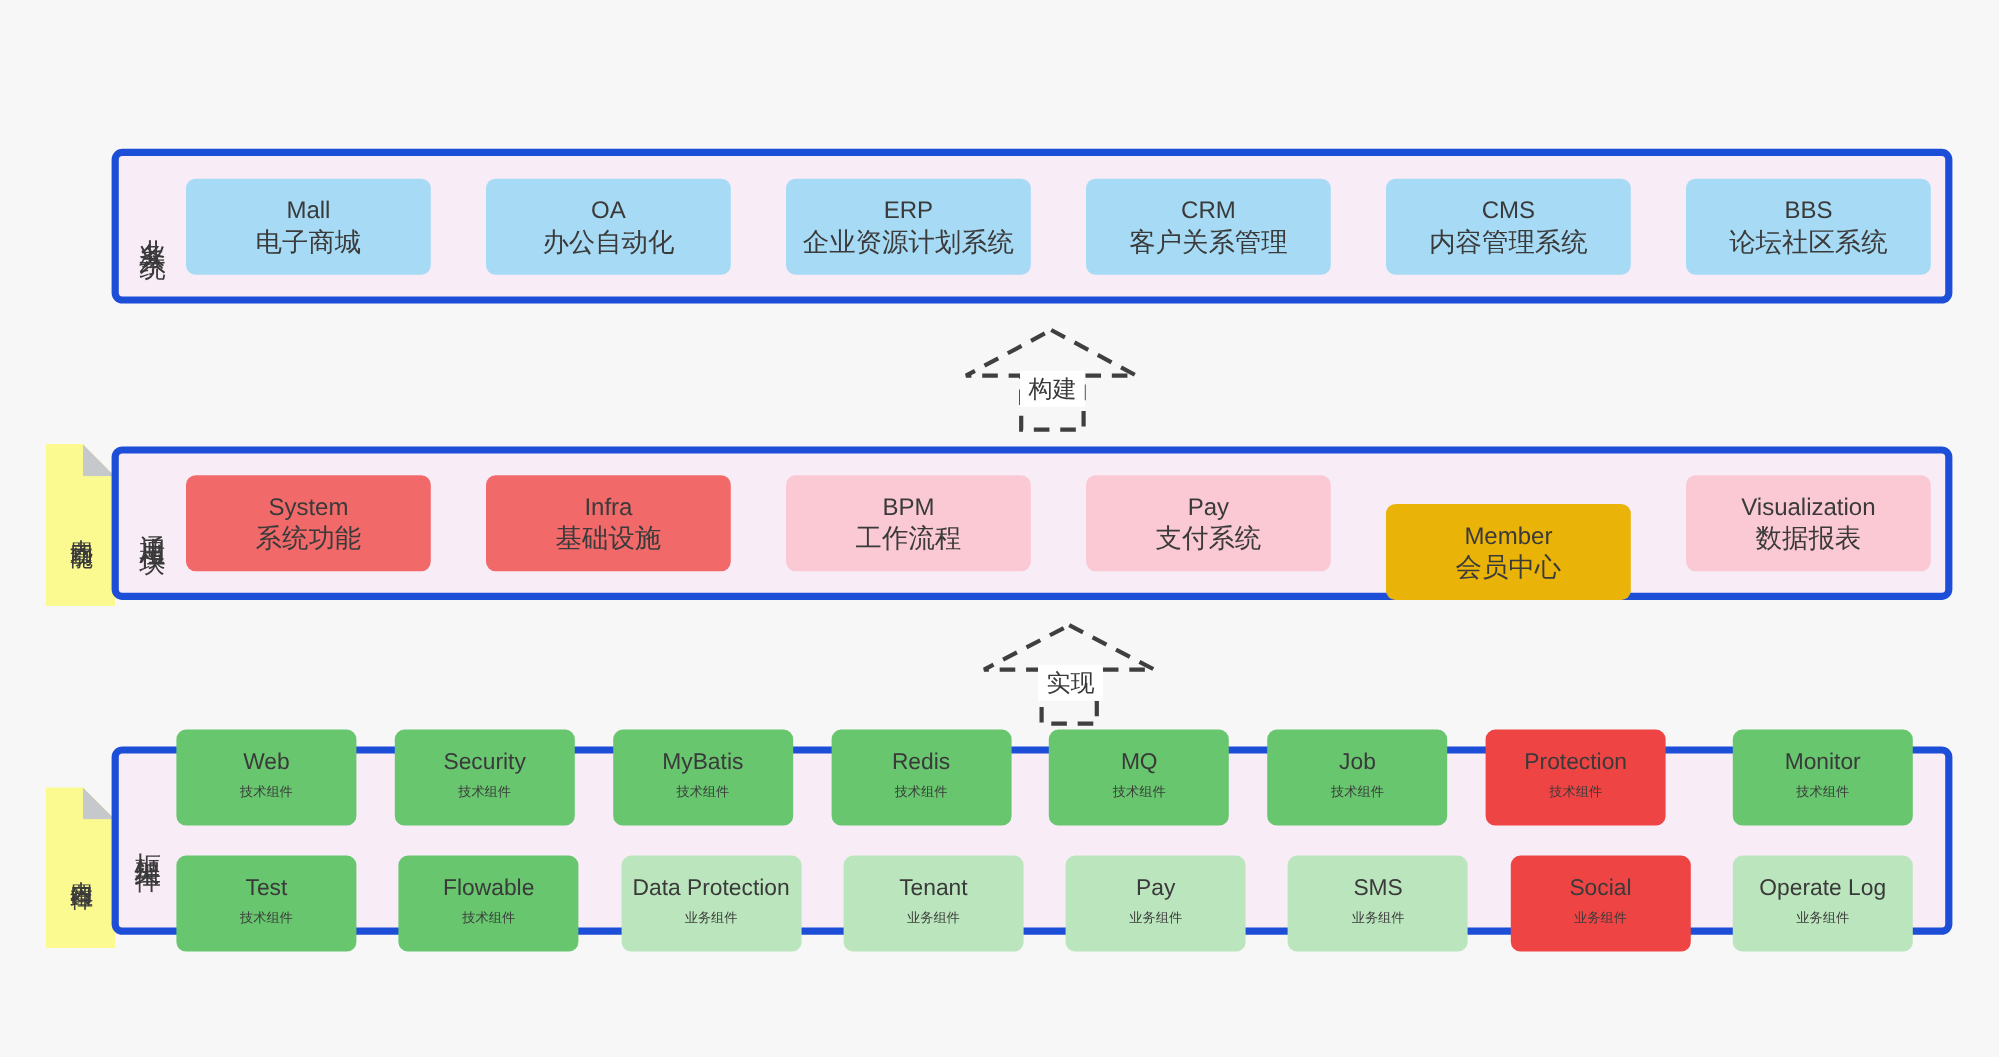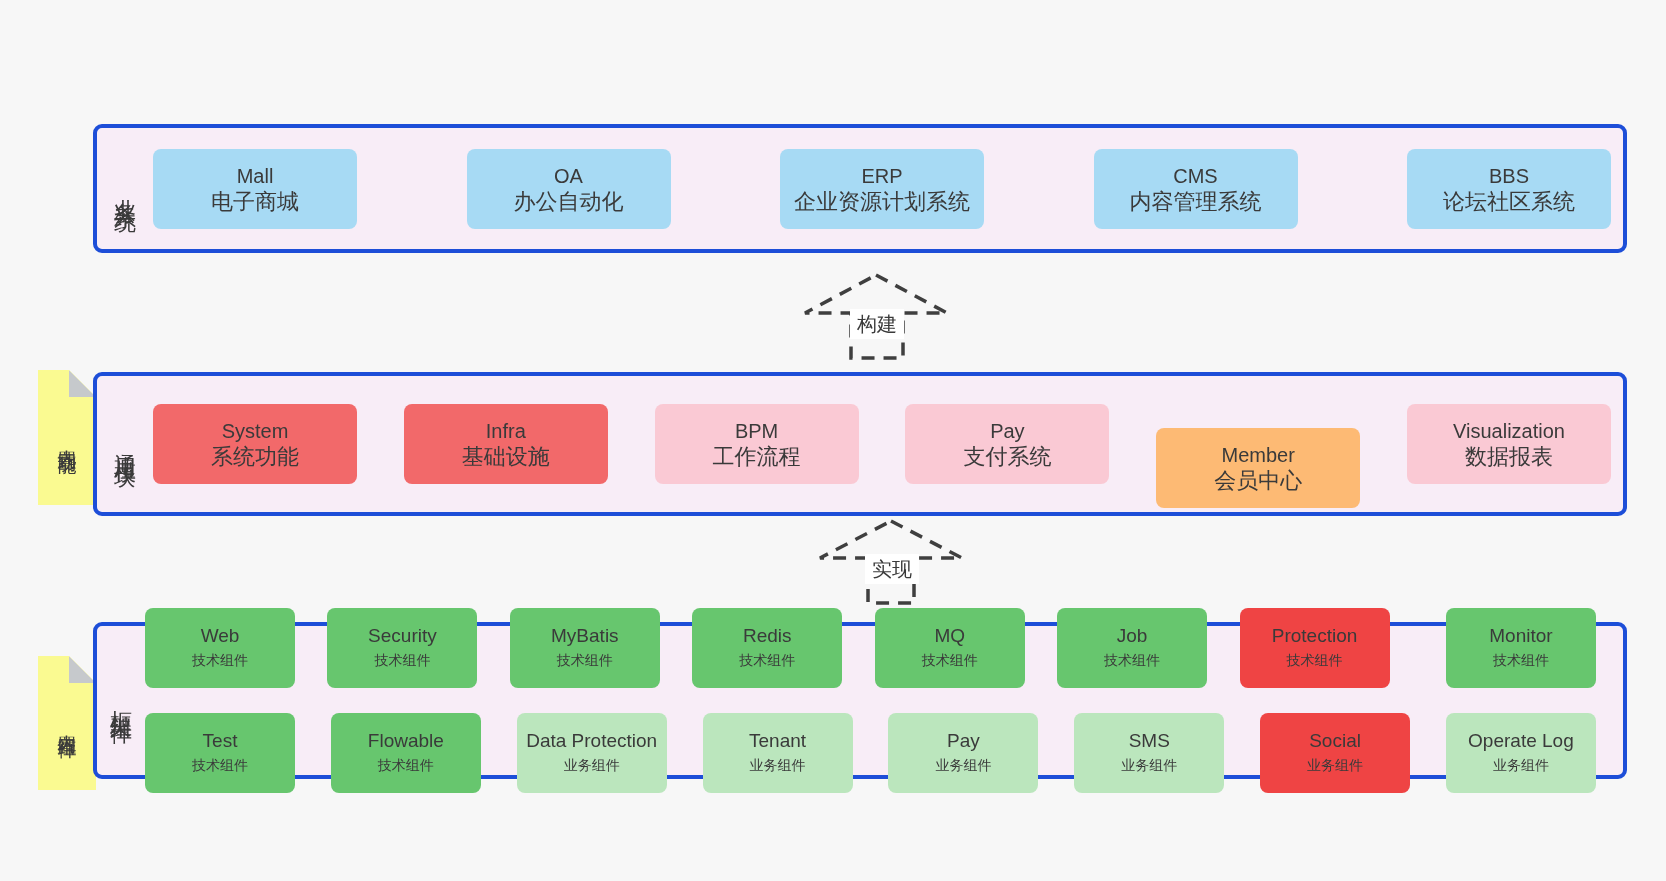--- a/index.html
+++ b/index.html
@@ -12,28 +12,28 @@
     position:relative;
     overflow:hidden;
   }
   .canvas{position:absolute;inset:0;}
 
   
   .layer{
     position:absolute;
     left:93px;width:1534px;
     background:#f8edf7;
-    border:4px solid #1d4ed8;
+    border:6px solid #1d4ed8;
     border-radius:9px;
     box-sizing:border-box;
     display:flex;
     align-items:stretch;
   }
   .layer-business{top:124px;height:129px;}
-  .layer-modules{top:372px;height:144px;}
+  .layer-modules{top:372px;height:128px;}
   .layer-components{top:622px;height:157px;}
 
   .layer-label{
     writing-mode:vertical-rl;
     text-orientation:upright;
     font-size:22px;
     letter-spacing:4px;
     color:#3a3a3a;
     display:flex;align-items:center;justify-content:center;
     flex:0 0 auto;
@@ -64,21 +64,21 @@
     text-align:center;
     line-height:26px;
     box-sizing:border-box;
     padding:0 8px;
   }
   .layer-business .box,.layer-modules .box{width:204px;height:80px;}
   .layer-components .box{width:150px;height:80px;line-height:25px;}
   .box .en{font-size:20px;}
   .box .cn{font-size:22px;}
   .layer-components .box .en{font-size:19px;}
-  .layer-components .box .cn{font-size:14px;}
+  .layer-components .box .cn{font-size:11px;}
 
   
   .sticky{
     position:absolute;
     left:38px;width:58px;
     background:#fafa91;
     clip-path:polygon(0 0, calc(100% - 27px) 0, 100% 27px, 100% 100%, 0 100%);
   }
   .sticky-features{top:370px;height:135px;}
   .sticky-components{top:656px;height:134px;}
@@ -140,20 +140,24 @@
         </div>
         <div class="box" style="background: rgb(167, 218, 244);">
           <div class="en">OA</div>
           <div class="cn">办公自动化</div>
         </div>
         <div class="box" style="background: rgb(167, 218, 244);">
           <div class="en">ERP</div>
           <div class="cn">企业资源计划系统</div>
         </div>
         <div class="box" style="background: rgb(167, 218, 244);">
+          <div class="en">CRM</div>
+          <div class="cn">客户关系管理</div>
+        </div>
+        <div class="box" style="background: rgb(167, 218, 244);">
           <div class="en">CMS</div>
           <div class="cn">内容管理系统</div>
         </div>
         <div class="box" style="background: rgb(167, 218, 244);">
           <div class="en">BBS</div>
           <div class="cn">论坛社区系统</div>
         </div>
       </div>
   </section>
 
@@ -169,21 +173,21 @@
           <div class="cn">基础设施</div>
         </div>
         <div class="box" style="background: rgb(250, 201, 212);">
           <div class="en">BPM</div>
           <div class="cn">工作流程</div>
         </div>
         <div class="box" style="background: rgb(250, 201, 212);">
           <div class="en">Pay</div>
           <div class="cn">支付系统</div>
         </div>
-        <div class="box" style="background: #fdba74; margin-top: 48px;">
+        <div class="box" style="background: #eab308; margin-top: 48px;">
           <div class="en">Member</div>
           <div class="cn">会员中心</div>
         </div>
         <div class="box" style="background: rgb(250, 201, 212);">
           <div class="en">Visualization</div>
           <div class="cn">数据报表</div>
         </div>
       </div>
   </section>
 

